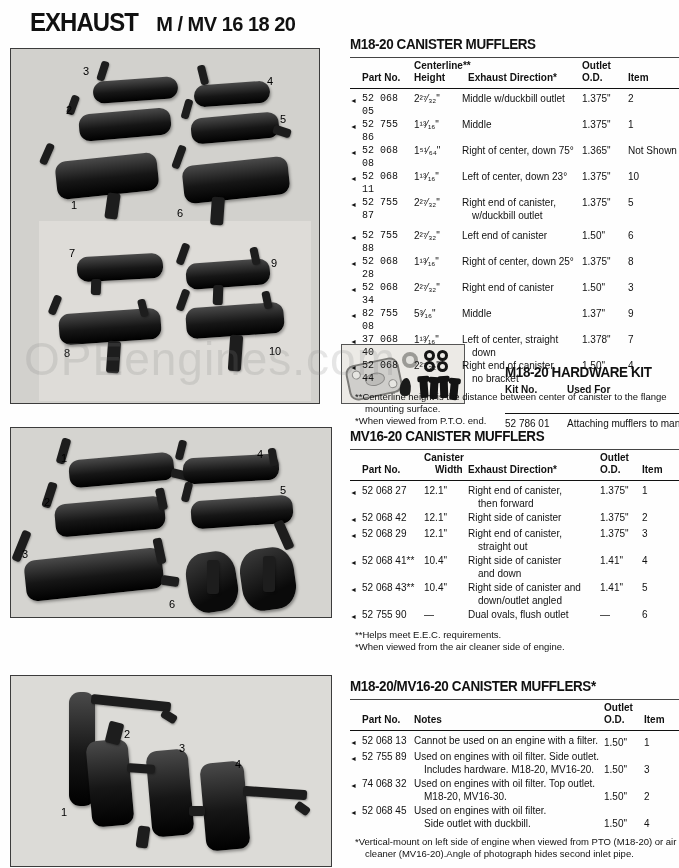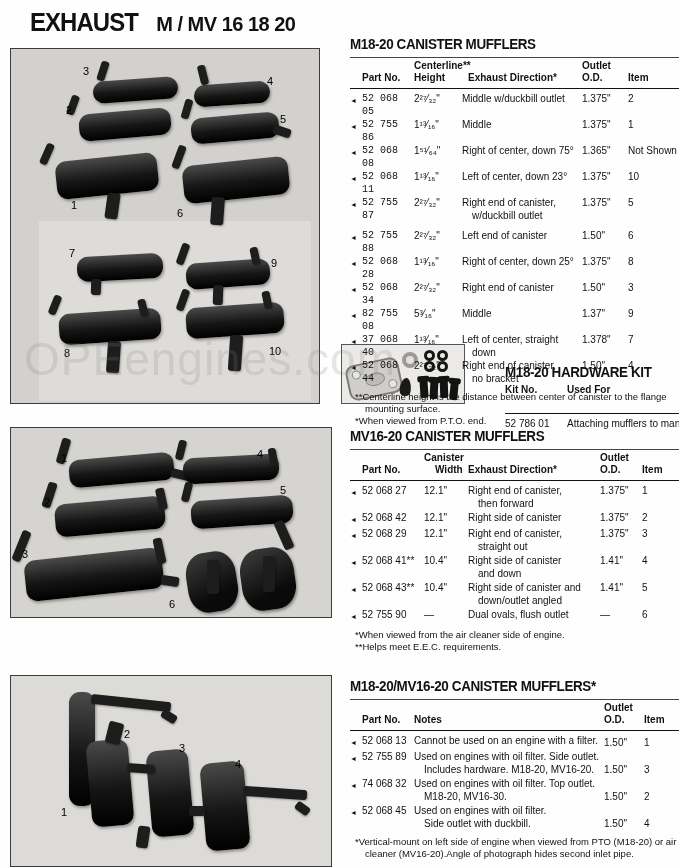--- a/index.html
+++ b/index.html
@@ -388,23 +388,23 @@
   <div class="tr">
     <span class="td marker">◄</span>
     <span class="td part">52 755 90</span>
     <span class="td width">—</span>
     <span class="td dir pre">Dual ovals, flush outlet</span>
     <span class="td od">—</span>
     <span class="td item">6</span>
   </div>
 </div>
   <div class="footnotes">
+  <span class="fn">**Helps meet E.E.C. requirements.</span>
+
   <span class="fn">*When viewed from the air cleaner side of engine.</span>
-
-  <span class="fn">**Helps meet E.E.C. requirements.</span>
 </div>
 </div>
 
 <div id="sec3" class="section t3">
   <div class="sec-title">M18-20/MV16-20 CANISTER MUFFLERS*</div>
   <div class="thead">
     <div class="hrow">
       <span class="hcell" style="left:254px;">Outlet</span>
     </div>
     <div class="hrow second">

